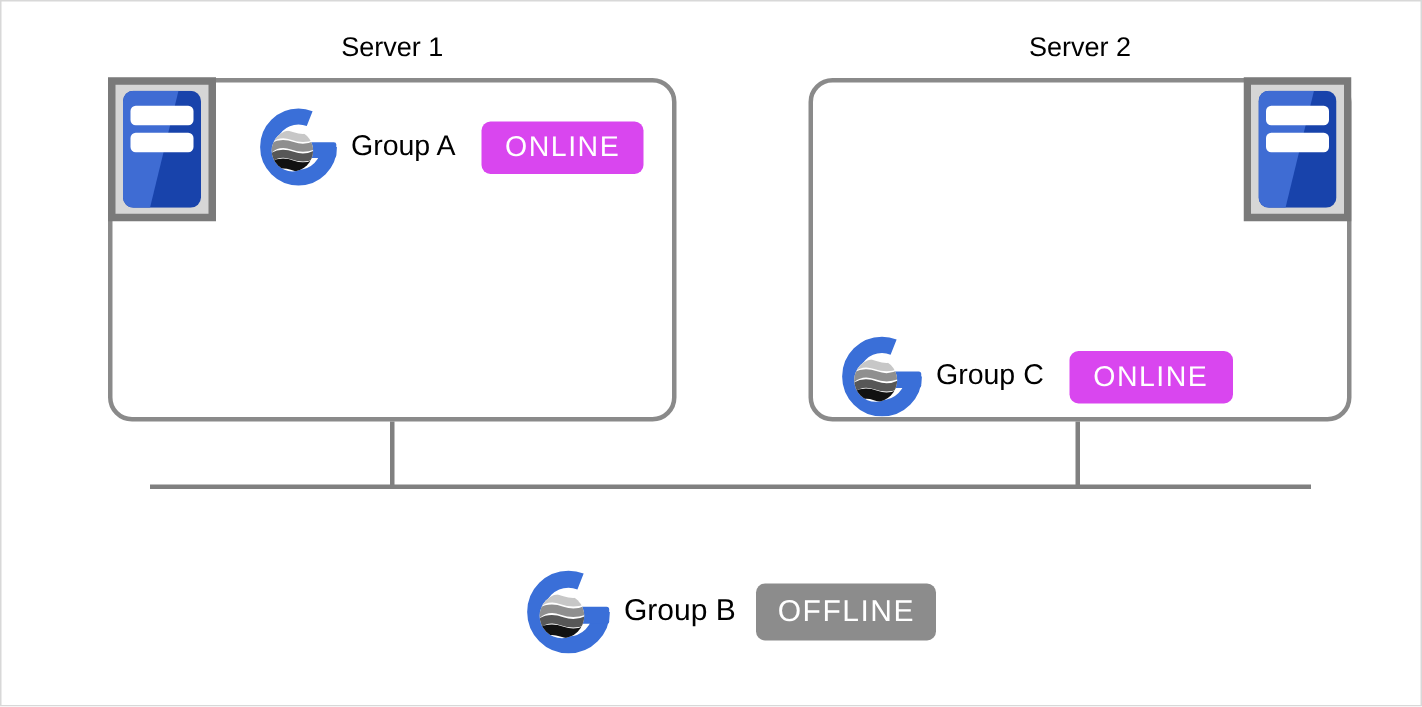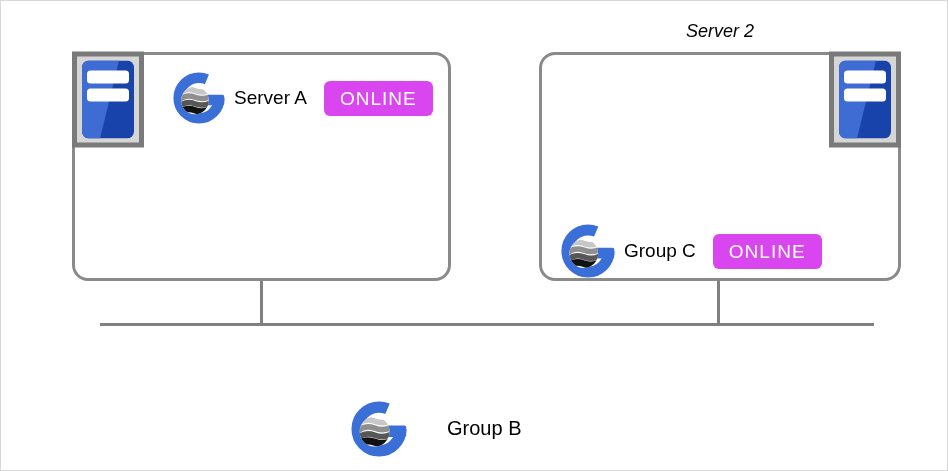--- a/index.html
+++ b/index.html
@@ -17,21 +17,21 @@
     overflow: hidden;
   }
   .server-label {
     position: absolute;
     top: 20px;
     font-size: 18px;
     color: #000;
     text-align: center;
   }
   .server-label.s1 { left: 71px; width: 379px; }
-  .server-label.s2 { left: 538px; width: 362px; font-style: italic; }
+  .server-label.s2 { left: 538px; width: 362px; }
   .server-box {
     position: absolute;
     top: 51px;
     height: 229px;
     border: 3px solid #8a8a8a;
     border-radius: 16px;
     background: #ffffff;
   }
   .server-box.s1 { left: 71px; width: 379px; }
   .server-box.s2 { left: 538px; width: 362px; }
@@ -43,21 +43,21 @@
   }
   .server-icon.s1 { left: 71px; }
   .server-icon.s2 { left: 828px; }
   .group-row {
     position: absolute;
     display: flex;
     align-items: center;
   }
   .group-row.a { left: 172px; top: 71px; height: 52px; }
   .group-row.c { left: 560px; top: 222px; height: 56px; }
-  .group-row.b { left: 350px; top: 399px; height: 57px; gap: 31px; }
+  .group-row.b { left: 350px; top: 378px; height: 57px; }
   .group-logo { flex: 0 0 auto; }
   .group-row.a .group-logo { width: 52px; height: 52px; }
   .group-row.c .group-logo { width: 54px; height: 54px; }
   .group-row.b .group-logo { width: 56px; height: 56px; }
   .group-name {
     margin-left: 9px;
     font-size: 19px;
     color: #000;
     white-space: nowrap;
   }
@@ -98,20 +98,21 @@
     background: #808080;
   }
   .drop-line.d1 { left: 259px; }
   .drop-line.d2 { left: 716px; }
 </style>
 </head>
 <body>
 
 <div class="canvas">
 
+  <div class="server-label s1">Server 1</div>
   <div class="server-label s2">Server 2</div>
 
   <div class="server-box s1"></div>
   <div class="server-box s2"></div>
 
   <svg class="server-icon s1" viewBox="0 0 72 96">
     <rect x="2.5" y="2.5" width="67" height="91" fill="#d6d6d6" stroke="#7a7a7a" stroke-width="5"></rect>
     <defs>
       <clipPath id="srv1clip">
           <rect x="10" y="9" width="52" height="78" rx="7"></rect>
@@ -150,21 +151,21 @@
       <circle cx="32" cy="32" r="25" fill="none" stroke="#3a6fd8" stroke-width="13" stroke-dasharray="127 30.2"></circle>
       <rect x="36" y="28" width="27" height="13" rx="2" fill="#3a6fd8"></rect>
       <circle cx="27" cy="35" r="17" fill="#ffffff"></circle>
       <g clip-path="url(#gA)" fill="none">
         <path d="M8 26 Q16 19 27 23 T48 21" stroke="#c7c7c7" stroke-width="6.5"></path>
         <path d="M8 34 Q16 27 27 31 T48 29" stroke="#8f8f8f" stroke-width="6.5"></path>
         <path d="M8 42 Q16 35 27 39 T48 37" stroke="#575757" stroke-width="6.5"></path>
         <path d="M8 50 Q16 43 27 47 T48 45" stroke="#111111" stroke-width="8"></path>
       </g>
     </svg>
-    <span class="group-name">Server A</span>
+    <span class="group-name">Group A</span>
     <span class="status-badge online">ONLINE</span>
   </div>
 
   <div class="group-row c">
     <svg class="group-logo" viewBox="0 0 64 64">
       <defs>
           <clipPath id="gC">
             <circle cx="27" cy="35" r="17"></circle>
           </clipPath>
         </defs>
@@ -197,15 +198,16 @@
       <rect x="36" y="28" width="27" height="13" rx="2" fill="#3a6fd8"></rect>
       <circle cx="27" cy="35" r="17" fill="#ffffff"></circle>
       <g clip-path="url(#gB)" fill="none">
         <path d="M8 26 Q16 19 27 23 T48 21" stroke="#c7c7c7" stroke-width="6.5"></path>
         <path d="M8 34 Q16 27 27 31 T48 29" stroke="#8f8f8f" stroke-width="6.5"></path>
         <path d="M8 42 Q16 35 27 39 T48 37" stroke="#575757" stroke-width="6.5"></path>
         <path d="M8 50 Q16 43 27 47 T48 45" stroke="#111111" stroke-width="8"></path>
       </g>
     </svg>
     <span class="group-name">Group B</span>
+    <span class="status-badge offline">OFFLINE</span>
   </div>
 
 </div>
 
 </body></html>

